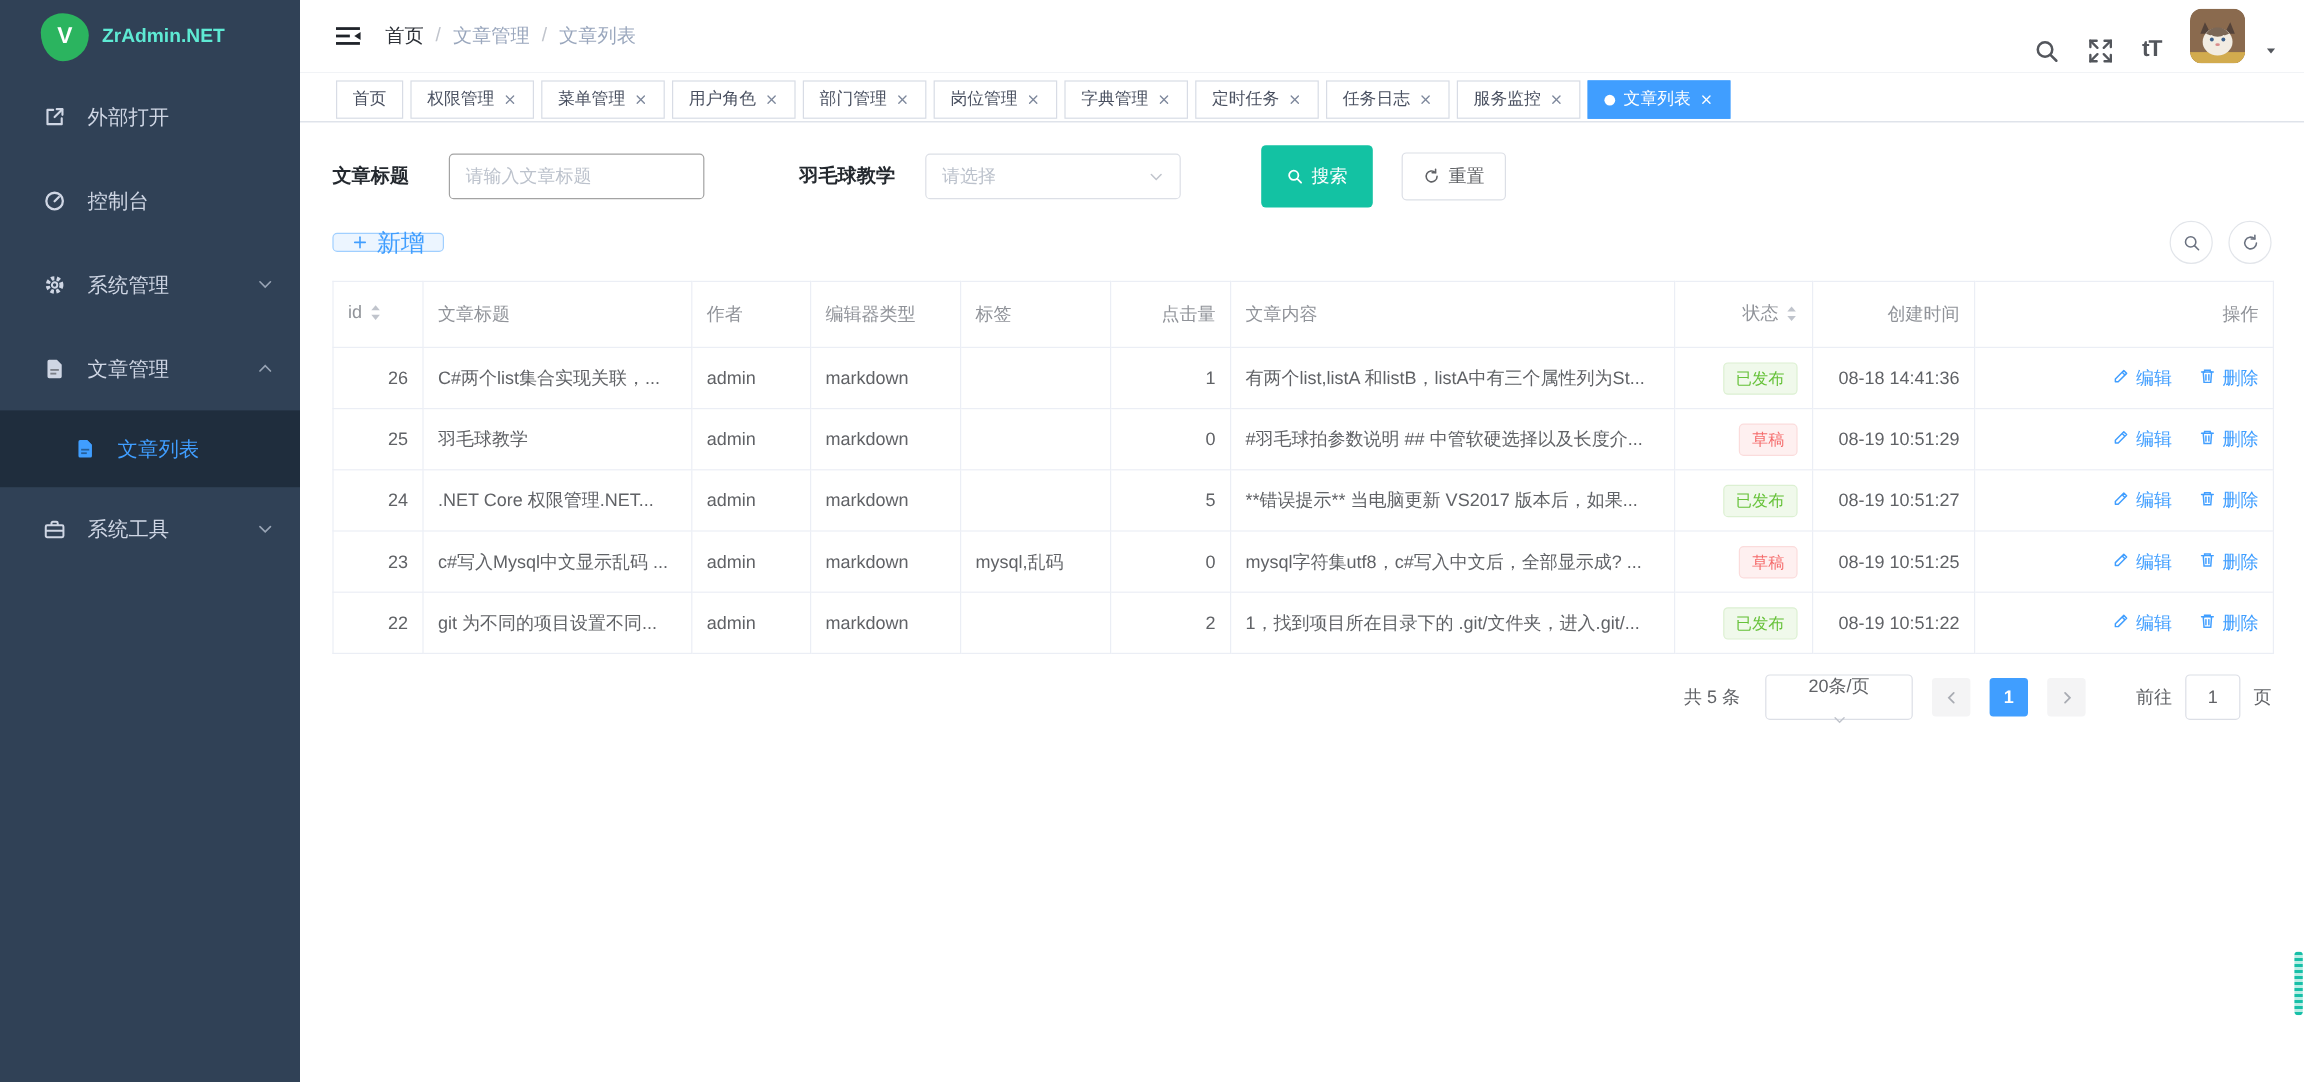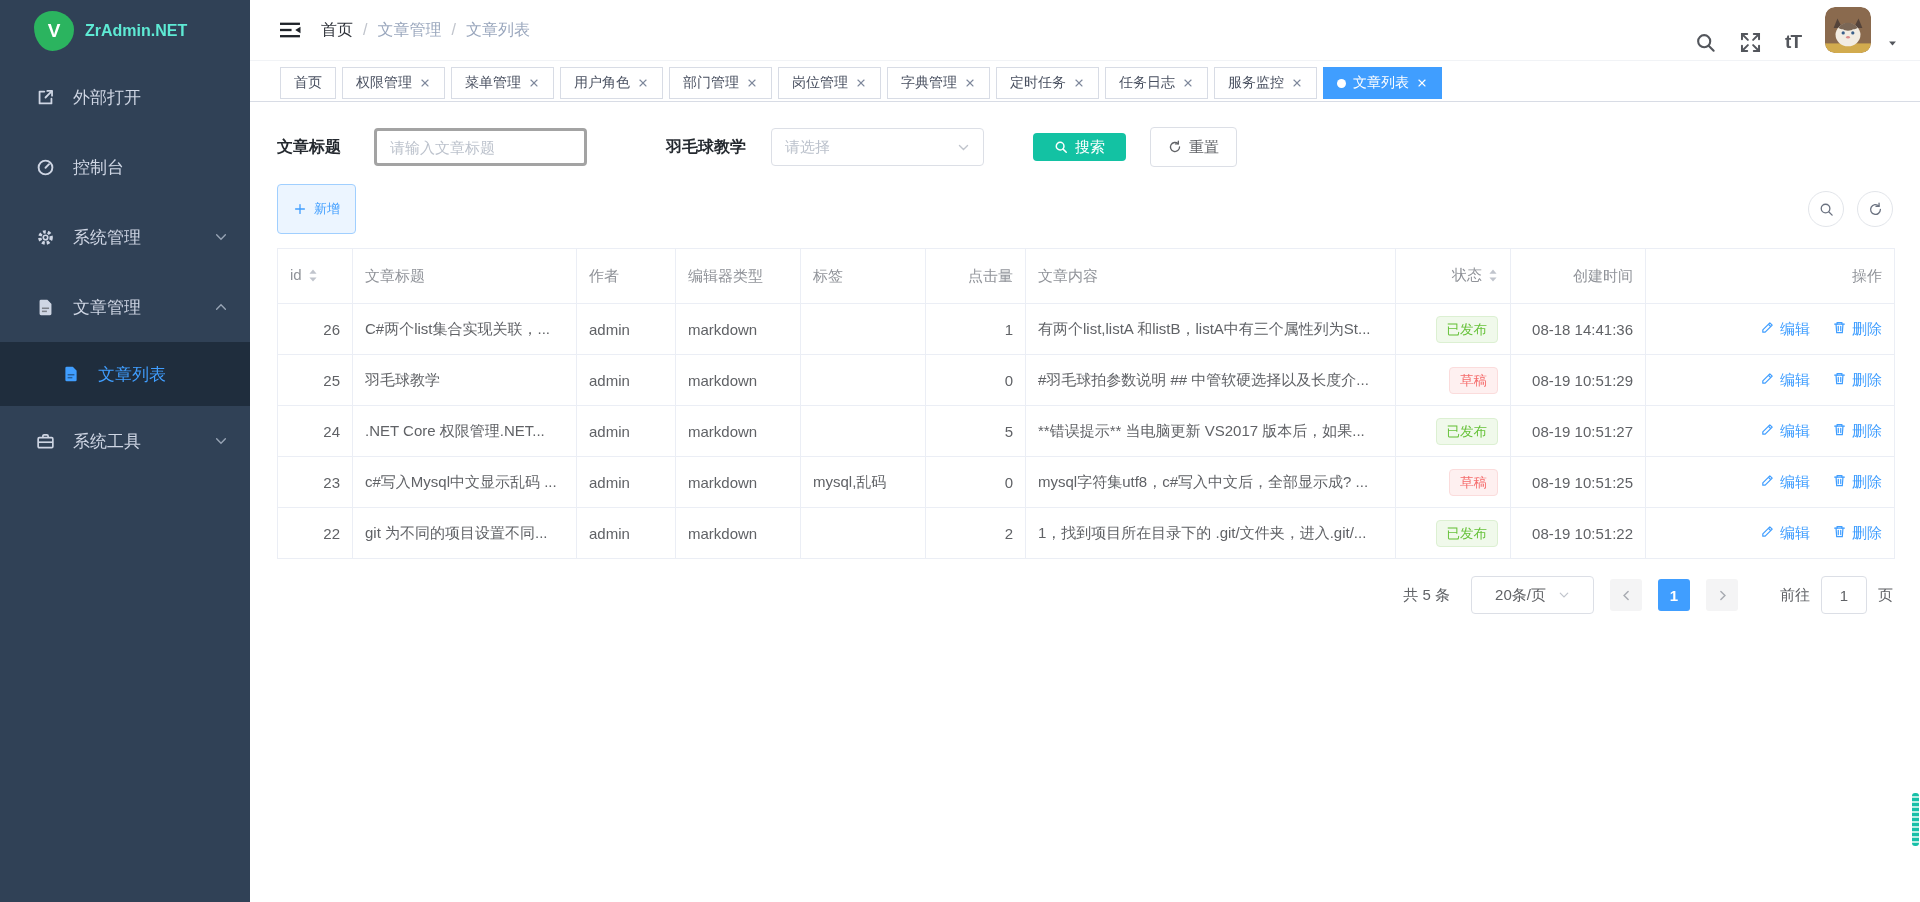--- a/index.html
+++ b/index.html
@@ -51,36 +51,36 @@
   .tab-close { display:inline-flex; color:#7e889c; }
   .tab.active .tab-close { color:#fff; }
   .tab-close svg { width:12px; height:12px; }
 
   .content { padding:0 27px; flex:1; }
 
   
   .filter-row { margin-top:25px; display:flex; align-items:center; height:40px; }
   .f-label { font-size:16px; font-weight:bold; color:#24292f; width:97px; flex-shrink:0; }
   .f-label.second { margin-left:79px; width:105px; }
-  .text-input { width:213px; height:38px; border:3px solid #a3a3a3; border-radius:4px; padding:0 13px;
+  .text-input { width:213px; height:38px; border:1px solid #a3a3a3; border-radius:4px; padding:0 13px;
     font-size:15px; color:#606266; outline:none; }
   .text-input::placeholder { color:#bcc2cc; }
   .select-box { width:213px; height:38px; border:1px solid #dcdfe6; border-radius:4px; display:flex;
     align-items:center; justify-content:space-between; padding:0 13px; cursor:pointer; background:#fff; }
   .select-placeholder { color:#bcc2cc; font-size:15px; }
   .select-box .chev { color:#c0c4cc; display:flex; }
   .select-box .chev svg { width:13px; height:13px; }
   .btn { display:inline-flex; align-items:center; gap:7px; border-radius:4px; cursor:pointer; font-size:15px; border:none; }
   .btn svg { width:14px; height:14px; }
-  .btn-search { margin-left:49px; height:28px; padding:0 21px; background:#13c2a3; color:#fff; }
+  .btn-search { margin-left:67px; height:52px; padding:0 21px; background:#13c2a3; color:#fff; }
   .btn-reset { margin-left:24px; height:40px; padding:0 17px; background:#fff; border:1px solid #dcdfe6; color:#606266; }
 
   
   .toolbar-row { margin-top:17px; display:flex; align-items:center; }
-  .btn-add { height:50px; padding:0 15px; background:#ecf5ff; border:1px solid #a0cfff; color:#409eff; font-size:13px; }
+  .btn-add { height:16px; padding:0 15px; background:#ecf5ff; border:1px solid #a0cfff; color:#409eff; font-size:20px; }
   .toolbar-right { margin-left:auto; display:flex; gap:13px; }
   .circle-btn { width:36px; height:36px; border-radius:50%; border:1px solid #e2e5ea; background:#fff;
     color:#6b7280; display:flex; align-items:center; justify-content:center; cursor:pointer; }
   .circle-btn svg { width:15px; height:15px; }
 
   
   .grid-wrap { margin-top:14px; }
   table { width:100%; border-collapse:collapse; table-layout:fixed; }
   th,td { border:1px solid #ebeef5; padding:0 12px; font-size:15px; }
   th { height:55px; color:#909399; font-weight:500; }
@@ -92,21 +92,21 @@
   .badge.published { color:#67c23a; background:#f0f9eb; border-color:#dcf0d2; }
   .badge.draft { color:#f56c6c; background:#fef0f0; border-color:#fbdcdc; }
   .act { color:#409eff; display:inline-flex; align-items:center; gap:5px; cursor:pointer; }
   .act + .act { margin-left:22px; }
   .act svg { width:15px; height:15px; }
 
   
   .pagination { margin-top:17px; display:flex; align-items:center; justify-content:flex-end; font-size:15px; color:#606266; }
   .pg-total { margin-right:21px; }
   .pg-size { width:123px; height:38px; border:1px solid #dcdfe6; border-radius:4px; display:flex; align-items:center;
-    justify-content:center; gap:12px; cursor:pointer; background:#fff; }
+    gap:12px; cursor:pointer; background:#fff;flex-direction:column; }
   .pg-size .chev { color:#c0c4cc; display:flex; }
   .pg-size .chev svg { width:12px; height:12px; }
   .pg-btn { width:32px; height:32px; border-radius:3px; background:#f4f4f5; color:#a8abb2; display:flex;
     align-items:center; justify-content:center; cursor:pointer; margin-left:16px; }
   .pg-btn svg { width:13px; height:13px; }
   .pg-btn.page-active { background:#409eff; color:#fff; font-weight:bold; }
   .pg-goto { display:flex; align-items:center; gap:11px; margin-left:42px; }
   .goto-input { width:46px; height:38px; border:1px solid #dcdfe6; border-radius:4px; text-align:center;
     font-size:15px; color:#606266; outline:none; }
 

